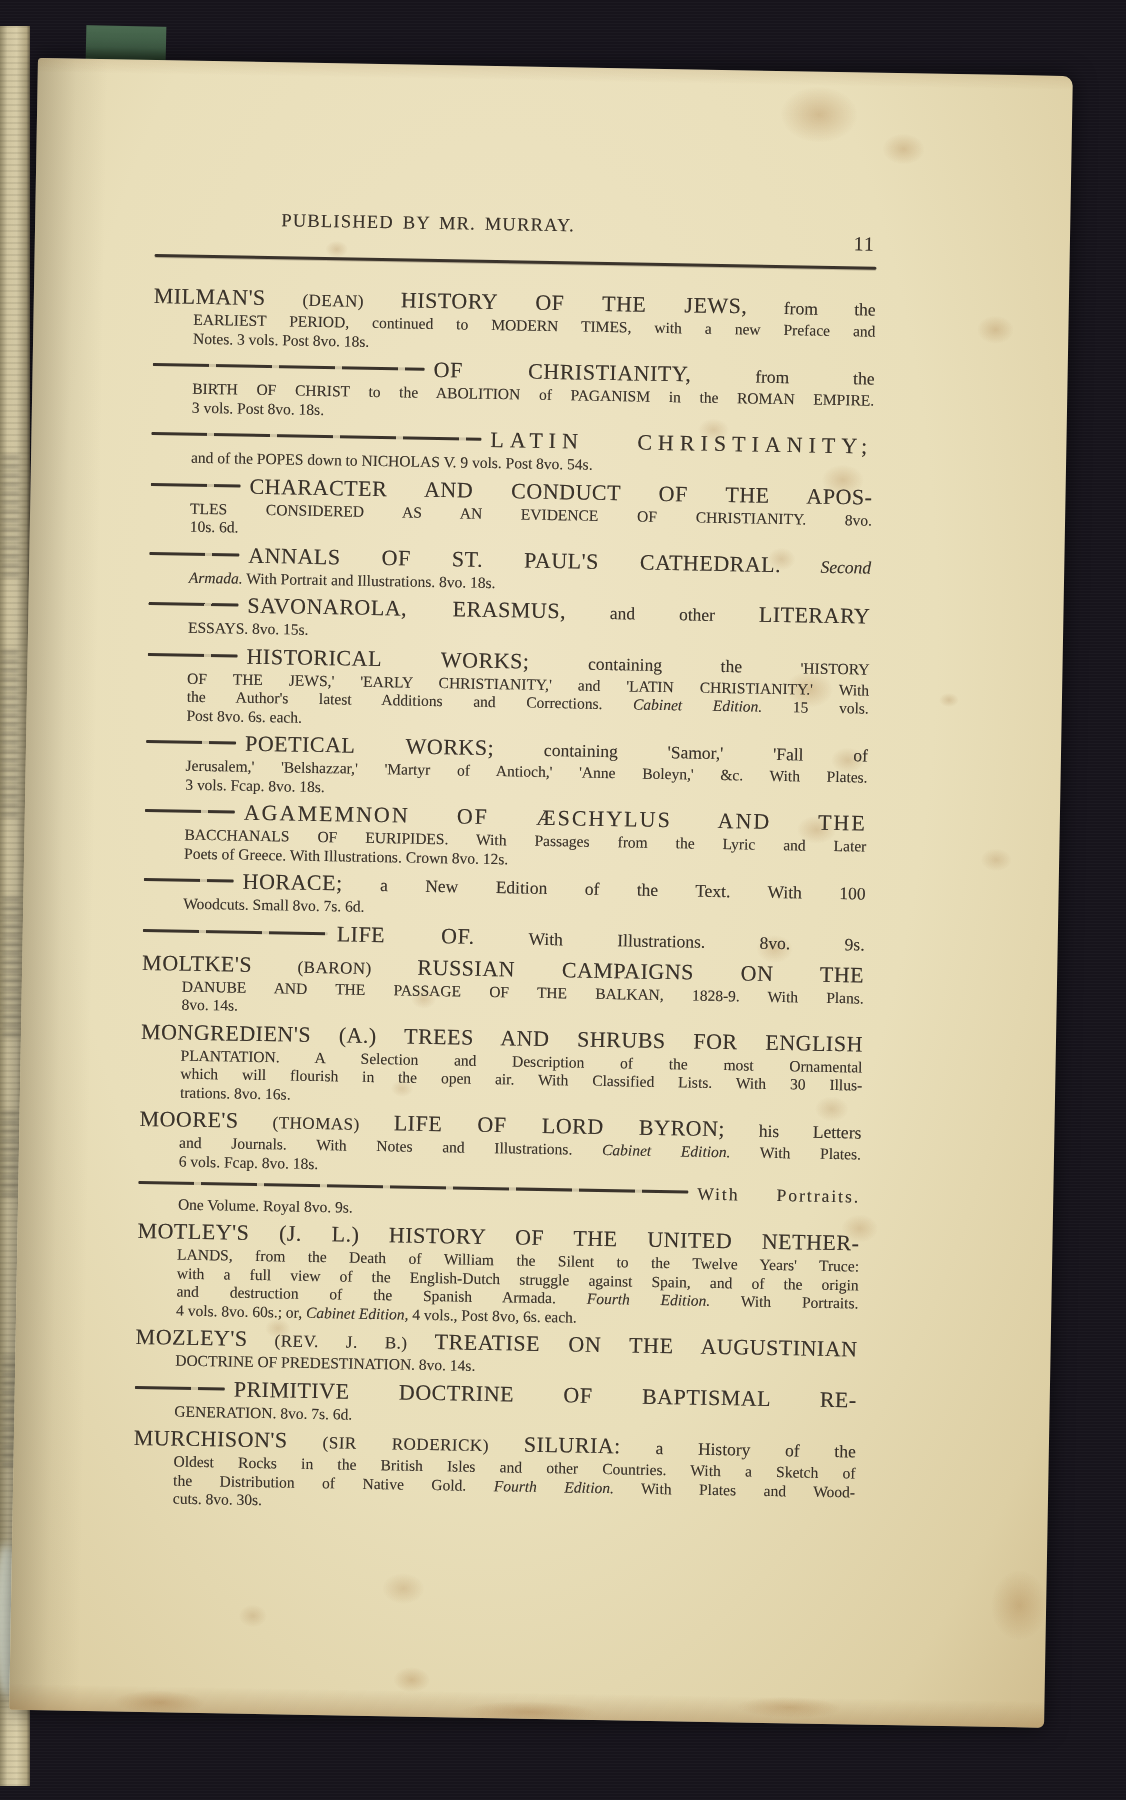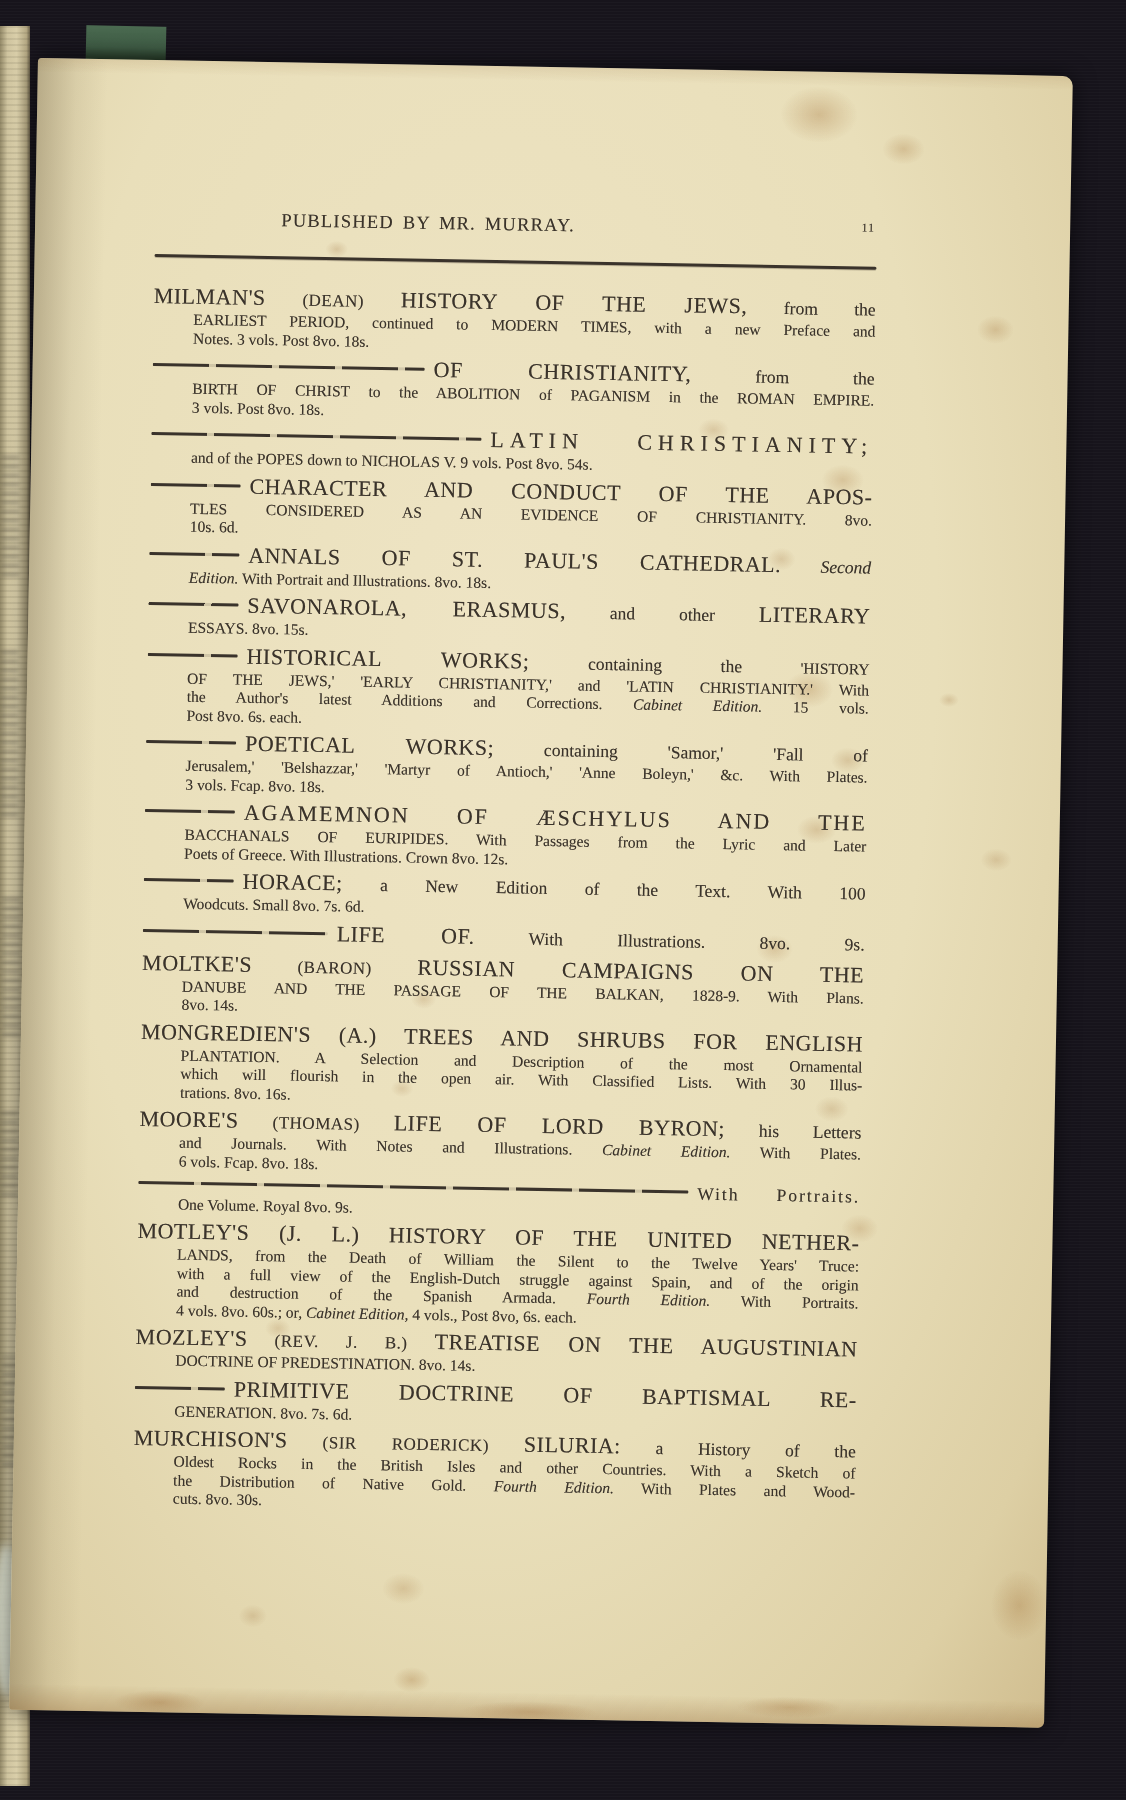--- a/index.html
+++ b/index.html
@@ -80,21 +80,21 @@
     linear-gradient(to top, rgba(140,95,45,.30), transparent 26px),
     linear-gradient(to bottom, rgba(140,95,45,.12), transparent 14px);}
   
   .content{position:absolute;left:120px;top:148px;width:722px;}
   .pg-header{position:relative;height:26px;}
   .running-title{
     position:absolute;left:0;right:0;text-align:center;
     transform:translateX(-88px);
     font-size:18.5px;letter-spacing:1.2px;word-spacing:3px;white-space:nowrap;
   }
-  .page-number{position:absolute;right:2px;top:0;font-size:12px;letter-spacing:1px;}
+  .page-number{position:absolute;right:2px;top:12px;font-size:20px;letter-spacing:1px;}
   .rule{margin-top:20px;height:3px;background:var(--ink);border-radius:2px;
     box-shadow:0 1px 0 rgba(58,48,40,.25);}
   #entries{margin-top:26px;}
   .entry{margin-bottom:5px;}
   .line{line-height:18.5px;}
   .line.tl{line-height:25px;}
   .line.ind{margin-left:40px;}
   .line.j{text-align:justify;text-align-last:justify;}
   .s-t{font-size:22px;letter-spacing:.5px;}
   .s-c{font-size:17px;letter-spacing:.5px;}
@@ -146,21 +146,21 @@
           <div class="line j tl"><span class="s-d" style="width: 330px;"></span><span class="s-t" style="letter-spacing: 6px;">LATIN CHRISTIANITY;</span></div>
           <div class="line ind"><span class="s-b">and of the POPES down to NICHOLAS V. 9 vols. Post 8vo. 54s.</span></div>
         </div>
         <div class="entry">
           <div class="line j tl"><span class="s-d" style="width: 90px;"></span><span class="s-t">CHARACTER AND CONDUCT OF THE APOS-</span></div>
           <div class="line ind j"><span class="s-b">TLES CONSIDERED AS AN EVIDENCE OF CHRISTIANITY. 8vo.</span></div>
           <div class="line ind"><span class="s-b">10s. 6d.</span></div>
         </div>
         <div class="entry">
           <div class="line j tl"><span class="s-d" style="width: 90px;"></span><span class="s-t">ANNALS OF ST. PAUL'S CATHEDRAL.</span><span class="s-in"> Second</span></div>
-          <div class="line ind"><span class="s-i">Edition.</span><span class="s-b"> With Portrait and Illustrations. 8vo. 18s.</span></div>
+          <div class="line ind"><span class="s-i">Armada.</span><span class="s-b"> With Portrait and Illustrations. 8vo. 18s.</span></div>
         </div>
         <div class="entry">
           <div class="line j tl"><span class="s-d" style="width: 90px;"></span><span class="s-t">SAVONAROLA, ERASMUS,</span><span class="s-n"> and other </span><span class="s-t">LITERARY</span></div>
           <div class="line ind"><span class="s-b">ESSAYS. 8vo. 15s.</span></div>
         </div>
         <div class="entry">
           <div class="line j tl"><span class="s-d" style="width: 90px;"></span><span class="s-t">HISTORICAL WORKS;</span><span class="s-n"> containing the </span><span class="s-b">'HISTORY</span></div>
           <div class="line ind j"><span class="s-b">OF THE JEWS,' 'EARLY CHRISTIANITY,' and 'LATIN CHRISTIANITY.' With</span></div>
           <div class="line ind j"><span class="s-b">the Author's latest Additions and Corrections. </span><span class="s-i">Cabinet Edition.</span><span class="s-b"> 15 vols.</span></div>
           <div class="line ind"><span class="s-b">Post 8vo. 6s. each.</span></div>

